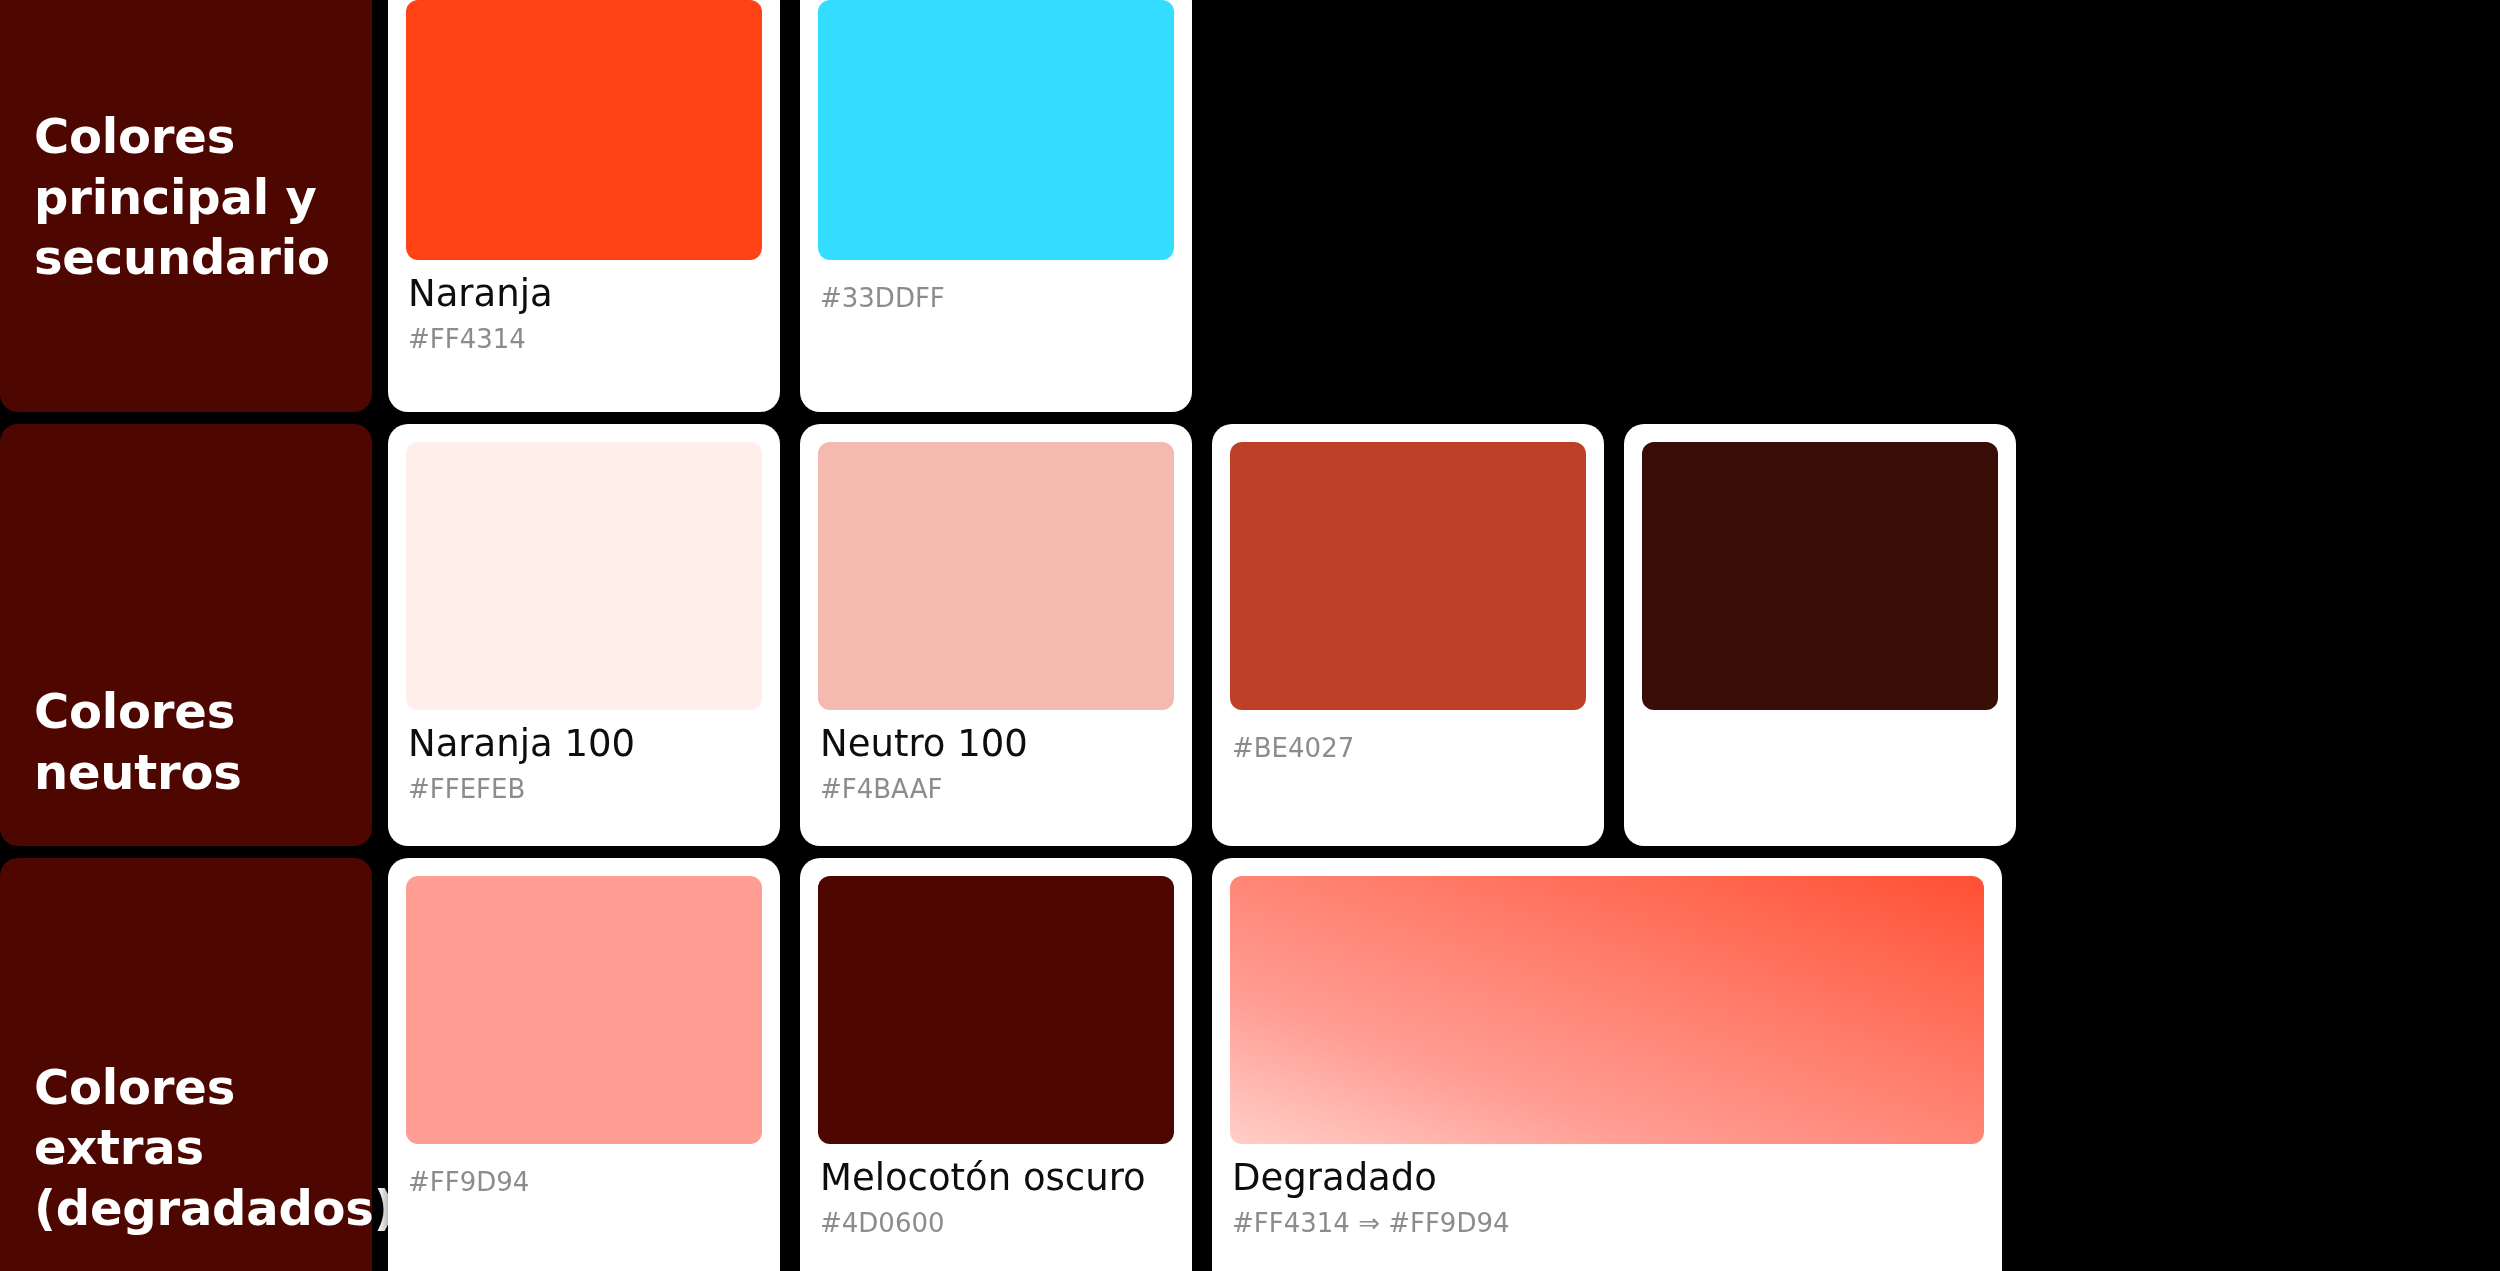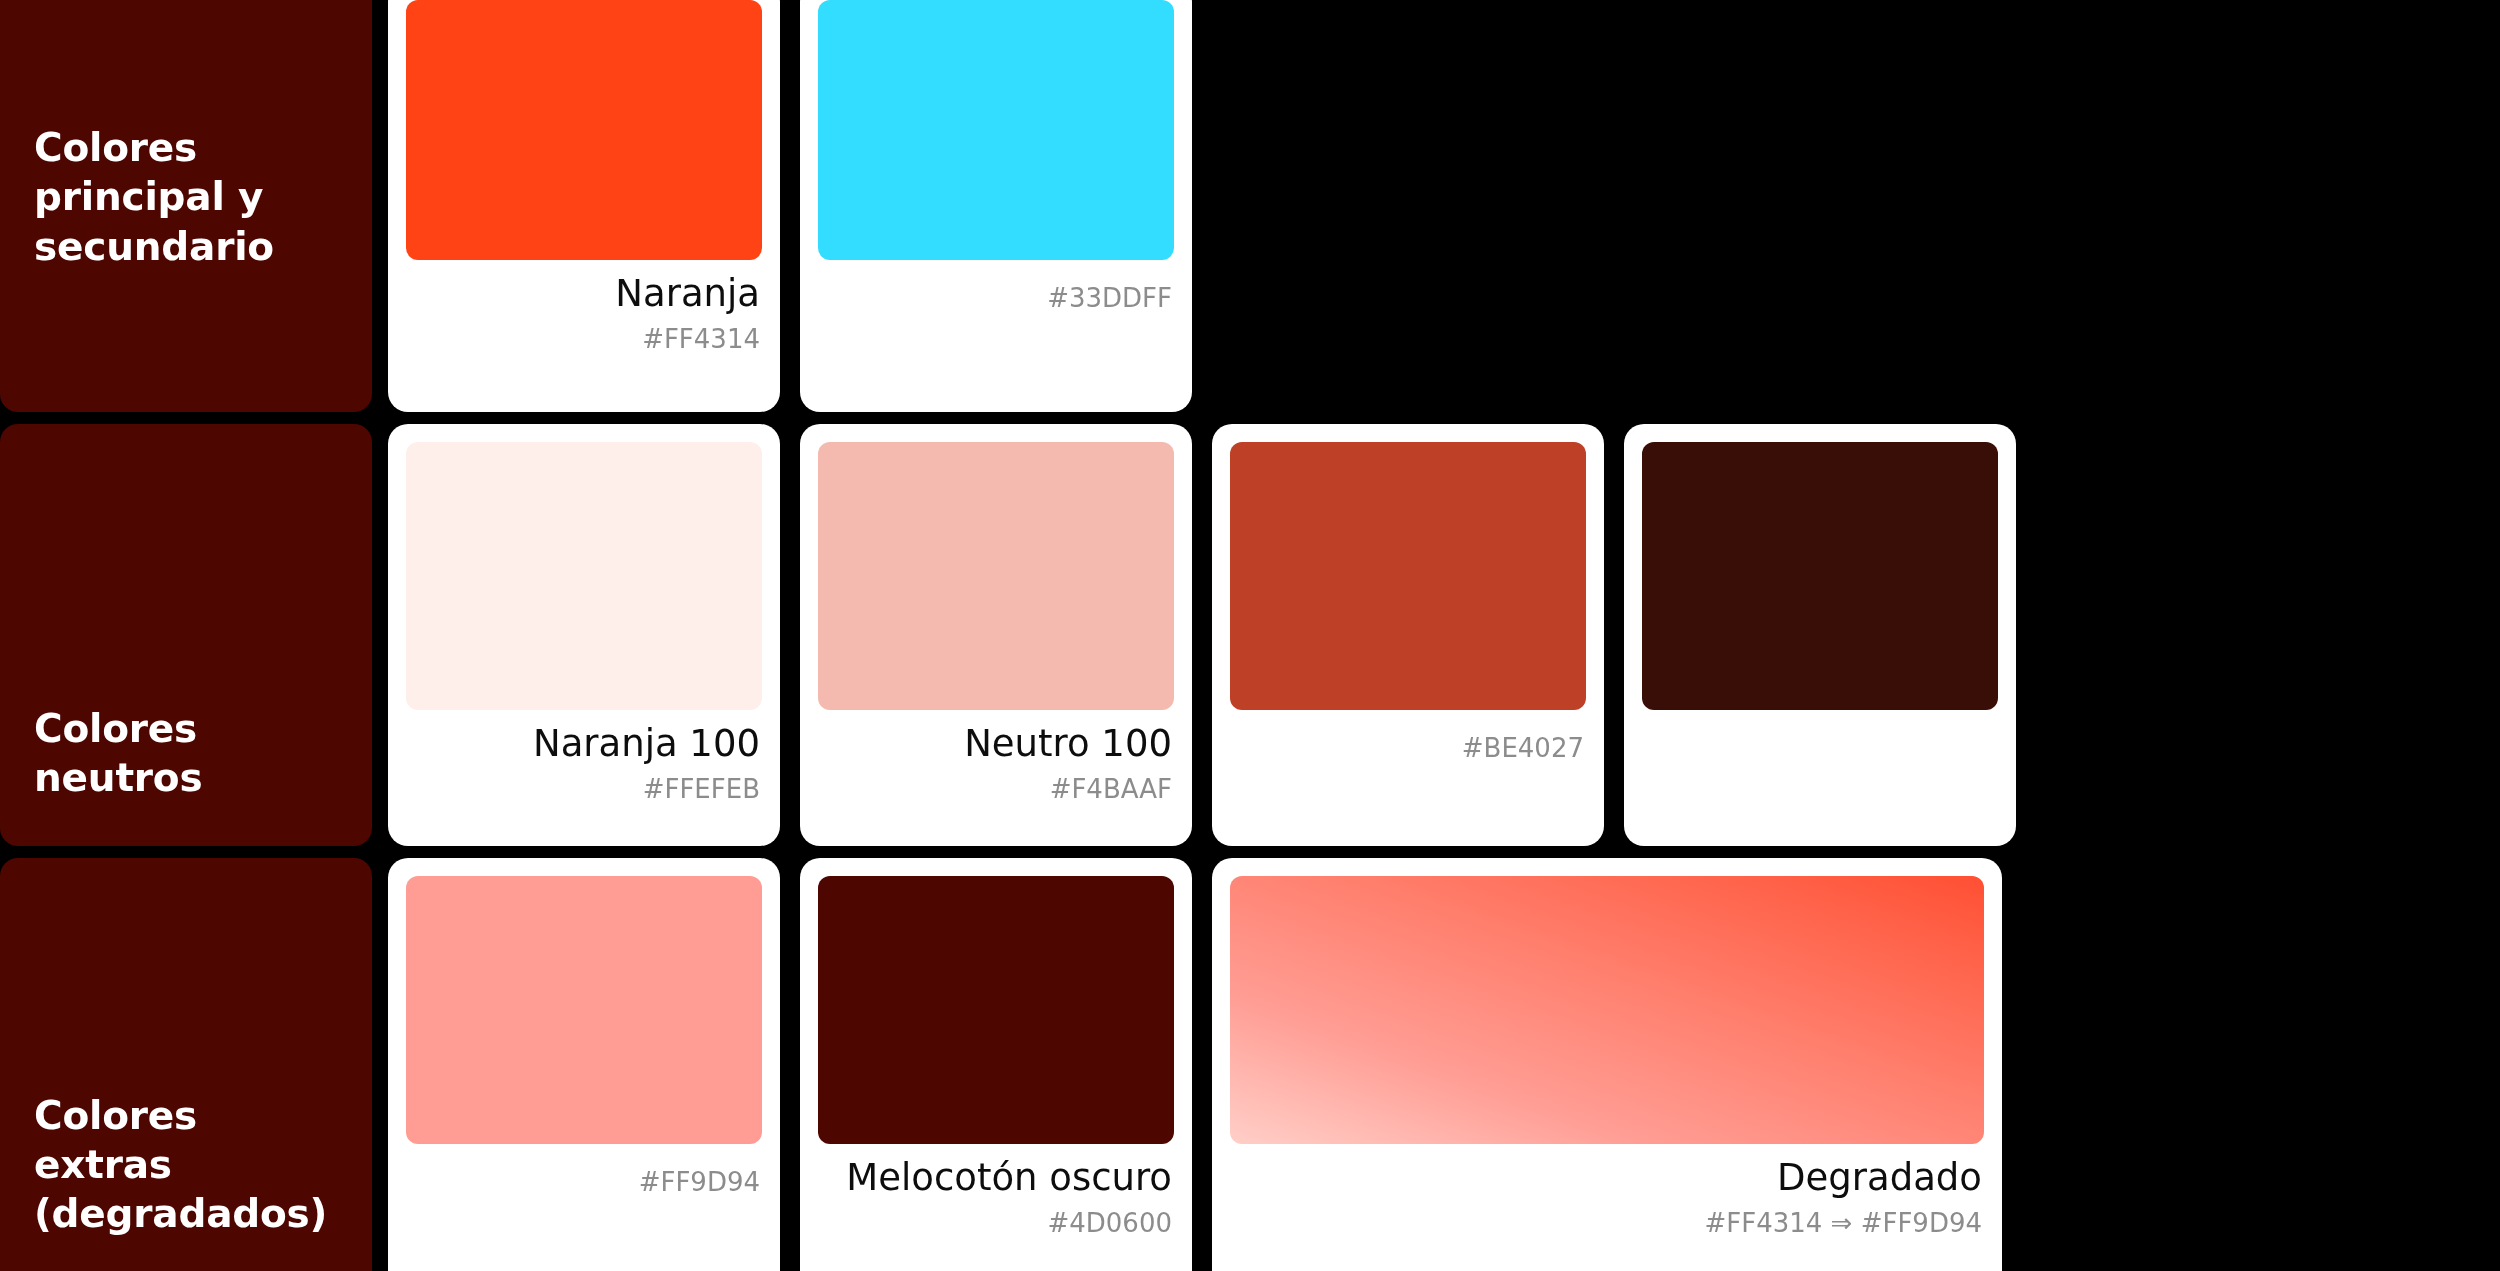--- a/index.html
+++ b/index.html
@@ -47,21 +47,21 @@
     justify-content: center;
     margin-right: 16px;
   }
 
   .row-1 .section-cell { justify-content: center; }
   .row-2 .section-cell { justify-content: flex-end; padding-bottom: 44px; }
   .row-3 .section-cell { justify-content: flex-end; padding-bottom: 52px; }
 
   .section-label {
     color: #FFFFFF;
-    font-size: 39px;
+    font-size: 48px;
     font-weight: bold;
     line-height: 1.26;
     letter-spacing: -0.2px;
     white-space: pre-line;
   }
 
   
   .card {
     background: #FFFFFF;
     border-radius: 20px;
@@ -86,21 +86,20 @@
     border-radius: 12px;
     width: 100%;
   }
 
   .row-1 .swatch { height: 260px; }
   .row-2 .swatch { height: 268px; }
   .row-3 .swatch { height: 268px; }
 
   .card-meta {
     padding: 14px 2px 0 2px;
-    text-align: right;
   }
 
   .color-name {
     font-size: 37px;
     color: #0D0D0D;
     line-height: 1.1;
     font-weight: normal;
     white-space: nowrap;
   }
 

